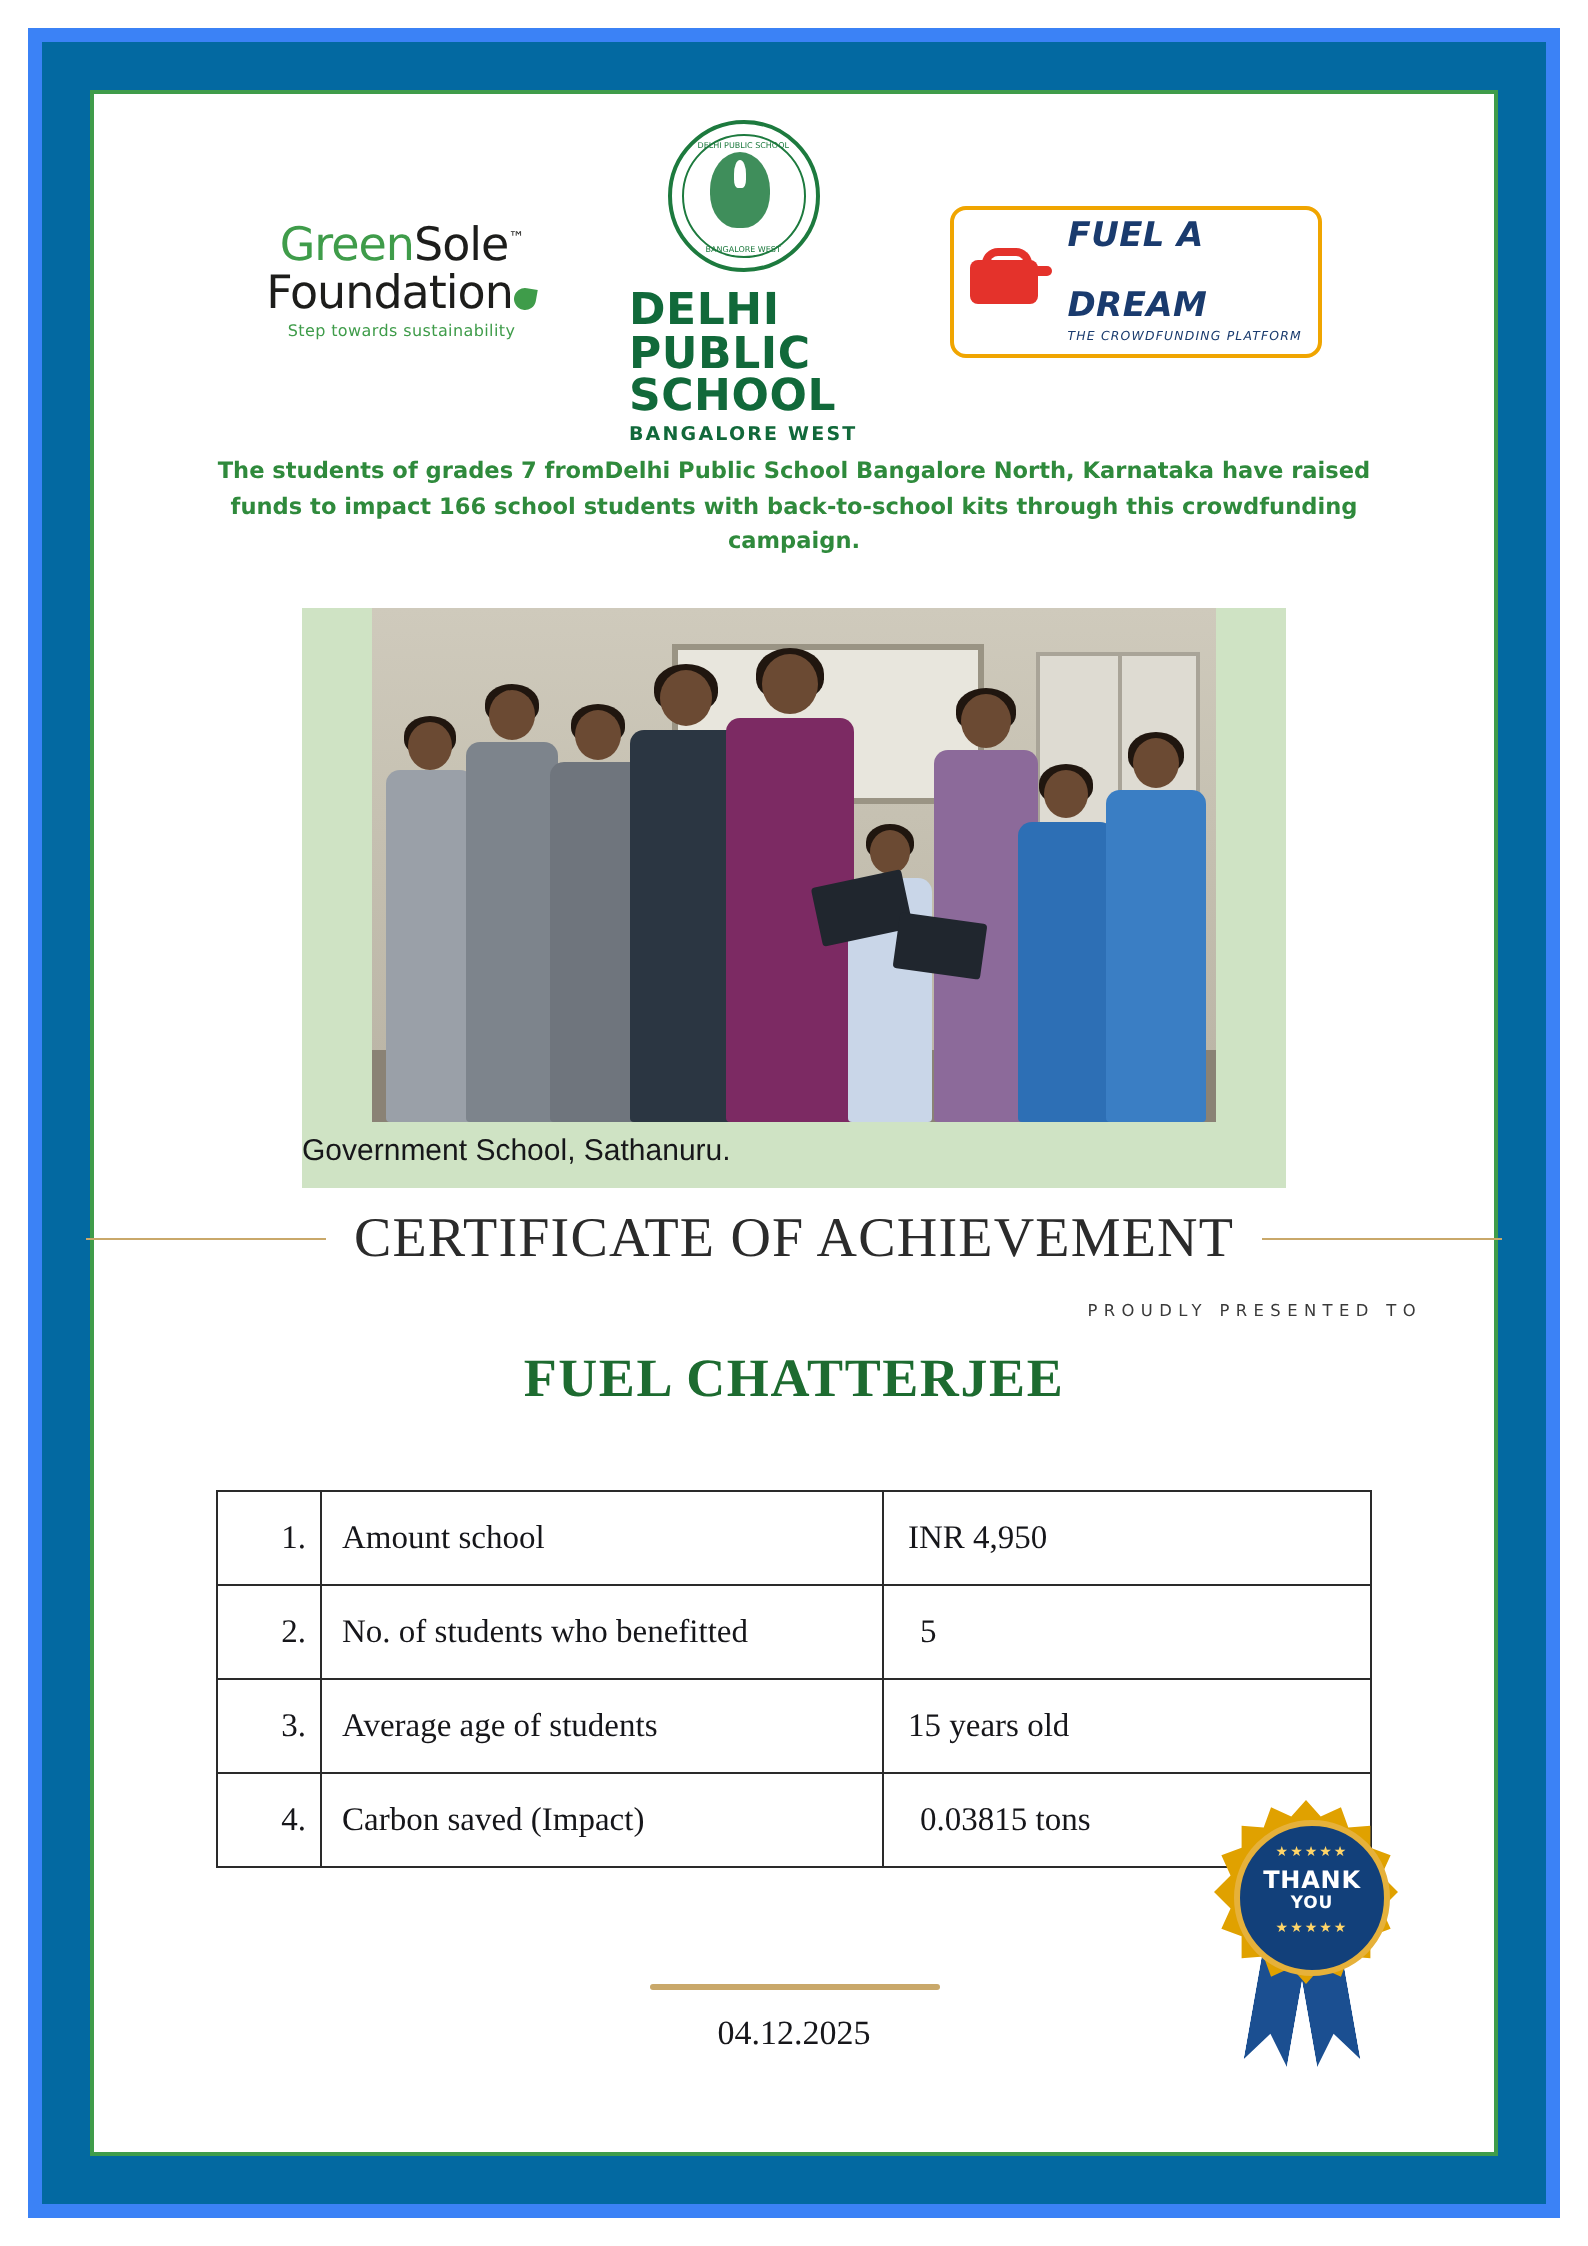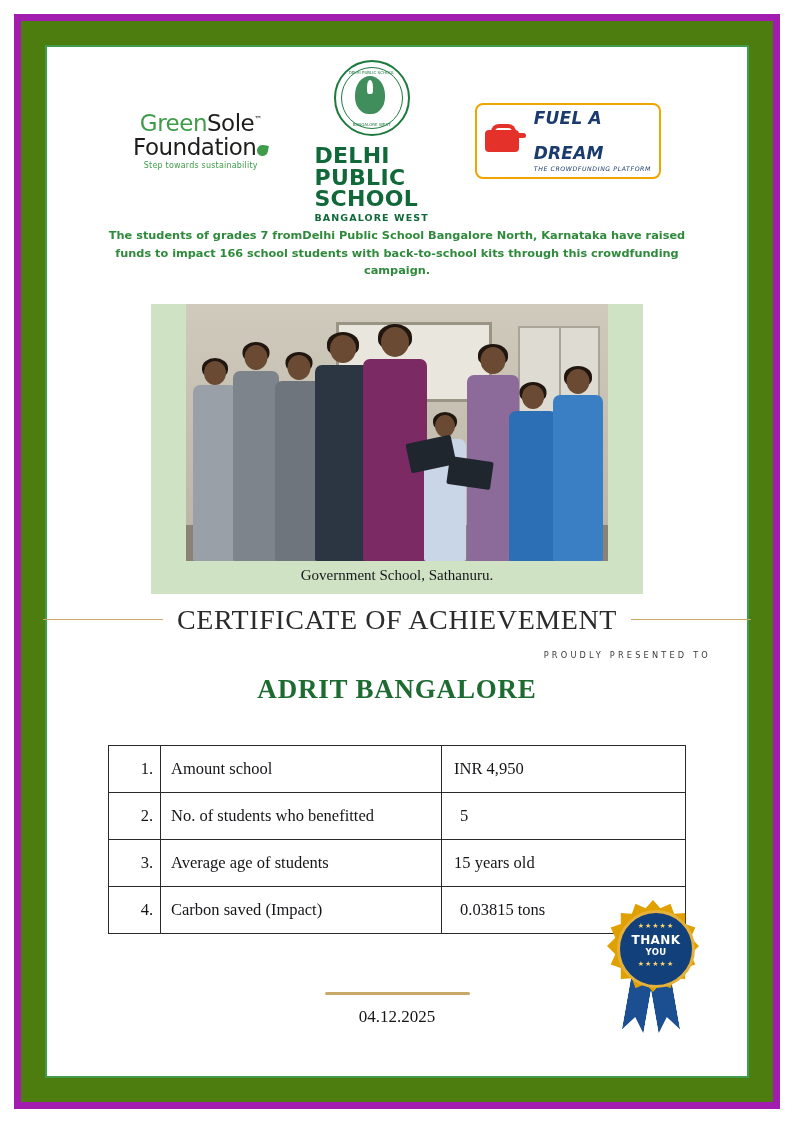--- a/index.html
+++ b/index.html
@@ -19,22 +19,22 @@
     inset: 0;
     background: #ffffff;
   }
   
   .frame-outer {
     position: absolute;
     left: 14px;
     top: 14px;
     right: 14px;
     bottom: 14px;
-    border: 7px solid #a21caf;
-    background: #4d7c0f;
+    border: 7px solid #3b82f6;
+    background: #0369a1;
   }
   .frame-inner {
     position: absolute;
     left: 24px;
     top: 24px;
     right: 24px;
     bottom: 24px;
     border: 2px solid #3f9c4a;
     background: #ffffff;
   }
@@ -259,25 +259,24 @@
   }
   .photo {
     width: 422px;
     height: 257px;
     margin: 12px auto 0 auto;
     position: relative;
     overflow: hidden;
     background: #6b6a63;
   }
   .caption {
-    text-align: center;
     font-size: 15px;
     color: #17171a;
     padding: 6px 0 10px 0;
-    font-family: Liberation Serif, serif;
+    font-family: Liberation Sans, sans-serif;
   }
 
   
   .ph-wall {
     position: absolute; inset: 0;
     background: linear-gradient(#cfcabc 0%, #c6c1b2 40%, #b9b3a4 100%);
   }
   .ph-board {
     position: absolute; left: 150px; top: 18px; width: 150px; height: 74px;
     background: #e8e6dd; border: 3px solid #9a9484;
@@ -589,21 +588,21 @@
           <div class="caption">Government School, Sathanuru.</div>
         </div>
 
         <div class="cert-title-row">
           <div class="cert-rule"></div>
           <div class="cert-title">CERTIFICATE OF ACHIEVEMENT</div>
           <div class="cert-rule"></div>
         </div>
 
         <div class="presented-to">PROUDLY PRESENTED TO</div>
-        <div class="recipient">ADRIT BANGALORE</div>
+        <div class="recipient">FUEL CHATTERJEE</div>
 
         <table class="facts">
           <tbody>
             <tr class="r1">
               <td class="num">1.</td>
               <td class="label">Amount school</td>
               <td class="value">INR 4,950</td>
             </tr>
             <tr class="r2">
               <td class="num">2.</td>

